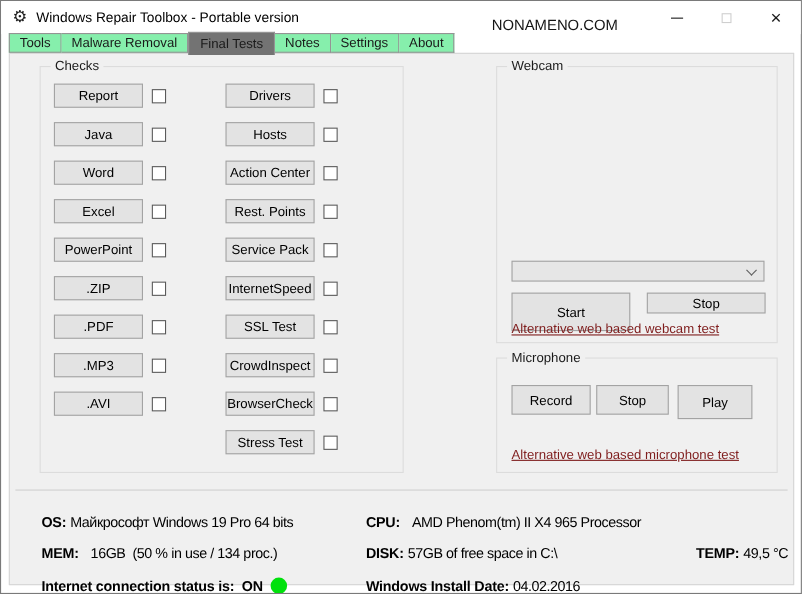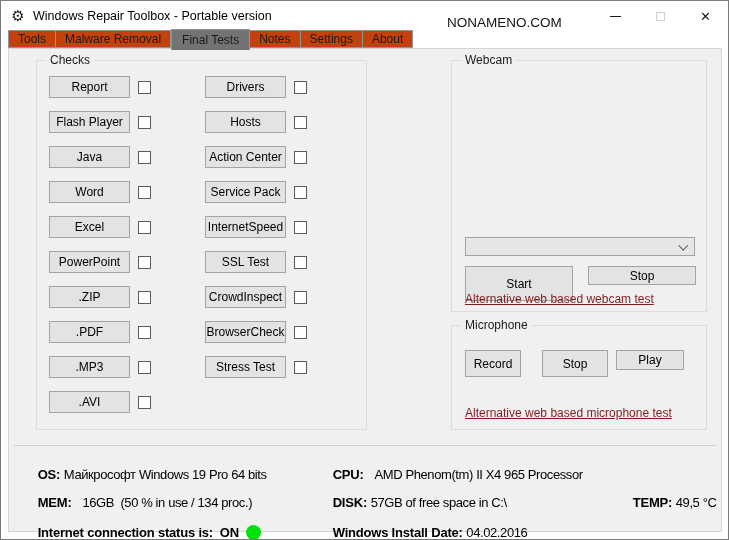--- a/index.html
+++ b/index.html
@@ -18,21 +18,21 @@
   .win-controls { position:absolute; right:0; top:0; height:30px; display:flex; }
   .win-btn { width:45px; height:30px; display:flex; align-items:center; justify-content:center; }
   .glyph-min { width:11px; height:1px; background:#1a1a1a; }
   .glyph-max { width:9px; height:9px; border:1px solid #cfcfcf; background:#fff; }
   .glyph-close { font-size:13px; color:#1a1a1a; line-height:13px; }
   .watermark { position:absolute; left:446px; top:14px; font-size:13.5px; color:#141414; z-index:4; }
 
   
   .tabs { position:absolute; left:7px; top:29px; height:18px; display:flex; align-items:flex-end; z-index:5; }
   .tab { height:18px; line-height:17px; padding:0 9px; font-size:12px; color:#1a1a1a;
-         background:#c2410c; border:1px solid #949494; border-left:none; white-space:nowrap; }
+         background:#86efac; border:1px solid #949494; border-left:none; white-space:nowrap; }
   .tab:first-child { border-left:1px solid #949494; }
   .tab.active { height:21px; line-height:20px; margin-bottom:-2px; padding:0 10px;
                 background:#737373; border:1px solid #949494; border-bottom:none; z-index:6; }
 
   
   .page { position:absolute; left:7px; top:47px; width:714px; height:484px;
           background:#f0f0f0; border:1px solid #d5d5d5; }
 
   
   .groupbox { position:absolute; border:1px solid #dcdcdc; }
@@ -55,23 +55,23 @@
   .combo-arrow { position:absolute; right:8px; top:5px; width:7px; height:7px;
                  border-right:1.5px solid #5f5f5f; border-bottom:1.5px solid #5f5f5f;
                  transform:rotate(45deg) translateY(-1px); }
   .btn-start { position:absolute; left:13px;  top:205px; width:108px; height:35px; }
   .btn-wstop { position:absolute; left:136px; top:205px; width:108px; height:19px; }
   .gb-link { position:absolute; left:13px; font-size:12px; color:#7f1d1d;
              text-decoration:underline; white-space:nowrap; }
   .link-webcam { top:231px; }
 
   .gb-mic { left:442px; top:276px; width:256px; height:105px; }
-  .btn-rec  { position:absolute; left:13px;  top:24px; width:56px; height:27px; }
+  .btn-rec  { position:absolute; left:13px;  top:24px; width:72px; height:27px; }
   .btn-mstop{ position:absolute; left:90px;  top:24px; width:66px; height:27px; }
-  .btn-play { position:absolute; left:164px; top:24px; width:68px; height:20px; }
+  .btn-play { position:absolute; left:164px; top:24px; width:68px; height:31px; }
   .link-mic { top:80px; }
 
   
   .divider { position:absolute; left:5px; right:5px; top:396px; height:1px; background:#cfcfcf; }
   .scell { position:absolute; font-size:13px; color:#000; white-space:pre; }
   .slabel { font-weight:bold; letter-spacing:-0.2px; }
   .sval { letter-spacing:-0.4px; }
   .r1 { top:403px; } .r2 { top:431px; } .r3 { top:461px; }
   .c1 { left:7px; } .c2 { left:302px;text-align:center; } .c3 { left:602px; }
   .dot { display:inline-block; width:15px; height:15px; border-radius:50%;
@@ -112,24 +112,20 @@
 
     <div class="groupbox gb-checks">
       <span class="group-label">Checks</span>
 
       <div class="col col-a">
         <div class="crow">
           <button class="btn cbtn">Report</button>
           <span class="cb"></span>
         </div>
         <div class="crow">
-          <button class="btn cbtn">Flash Player</button>
-          <span class="cb"></span>
-        </div>
-        <div class="crow">
           <button class="btn cbtn">Java</button>
           <span class="cb"></span>
         </div>
         <div class="crow">
           <button class="btn cbtn">Word</button>
           <span class="cb"></span>
         </div>
         <div class="crow">
           <button class="btn cbtn">Excel</button>
           <span class="cb"></span>
@@ -160,20 +156,24 @@
         <div class="crow">
           <button class="btn cbtn">Drivers</button>
           <span class="cb"></span>
         </div>
         <div class="crow">
           <button class="btn cbtn">Hosts</button>
           <span class="cb"></span>
         </div>
         <div class="crow">
           <button class="btn cbtn">Action Center</button>
+          <span class="cb"></span>
+        </div>
+        <div class="crow">
+          <button class="btn cbtn">Rest. Points</button>
           <span class="cb"></span>
         </div>
         <div class="crow">
           <button class="btn cbtn">Service Pack</button>
           <span class="cb"></span>
         </div>
         <div class="crow">
           <button class="btn cbtn">InternetSpeed</button>
           <span class="cb"></span>
         </div>

